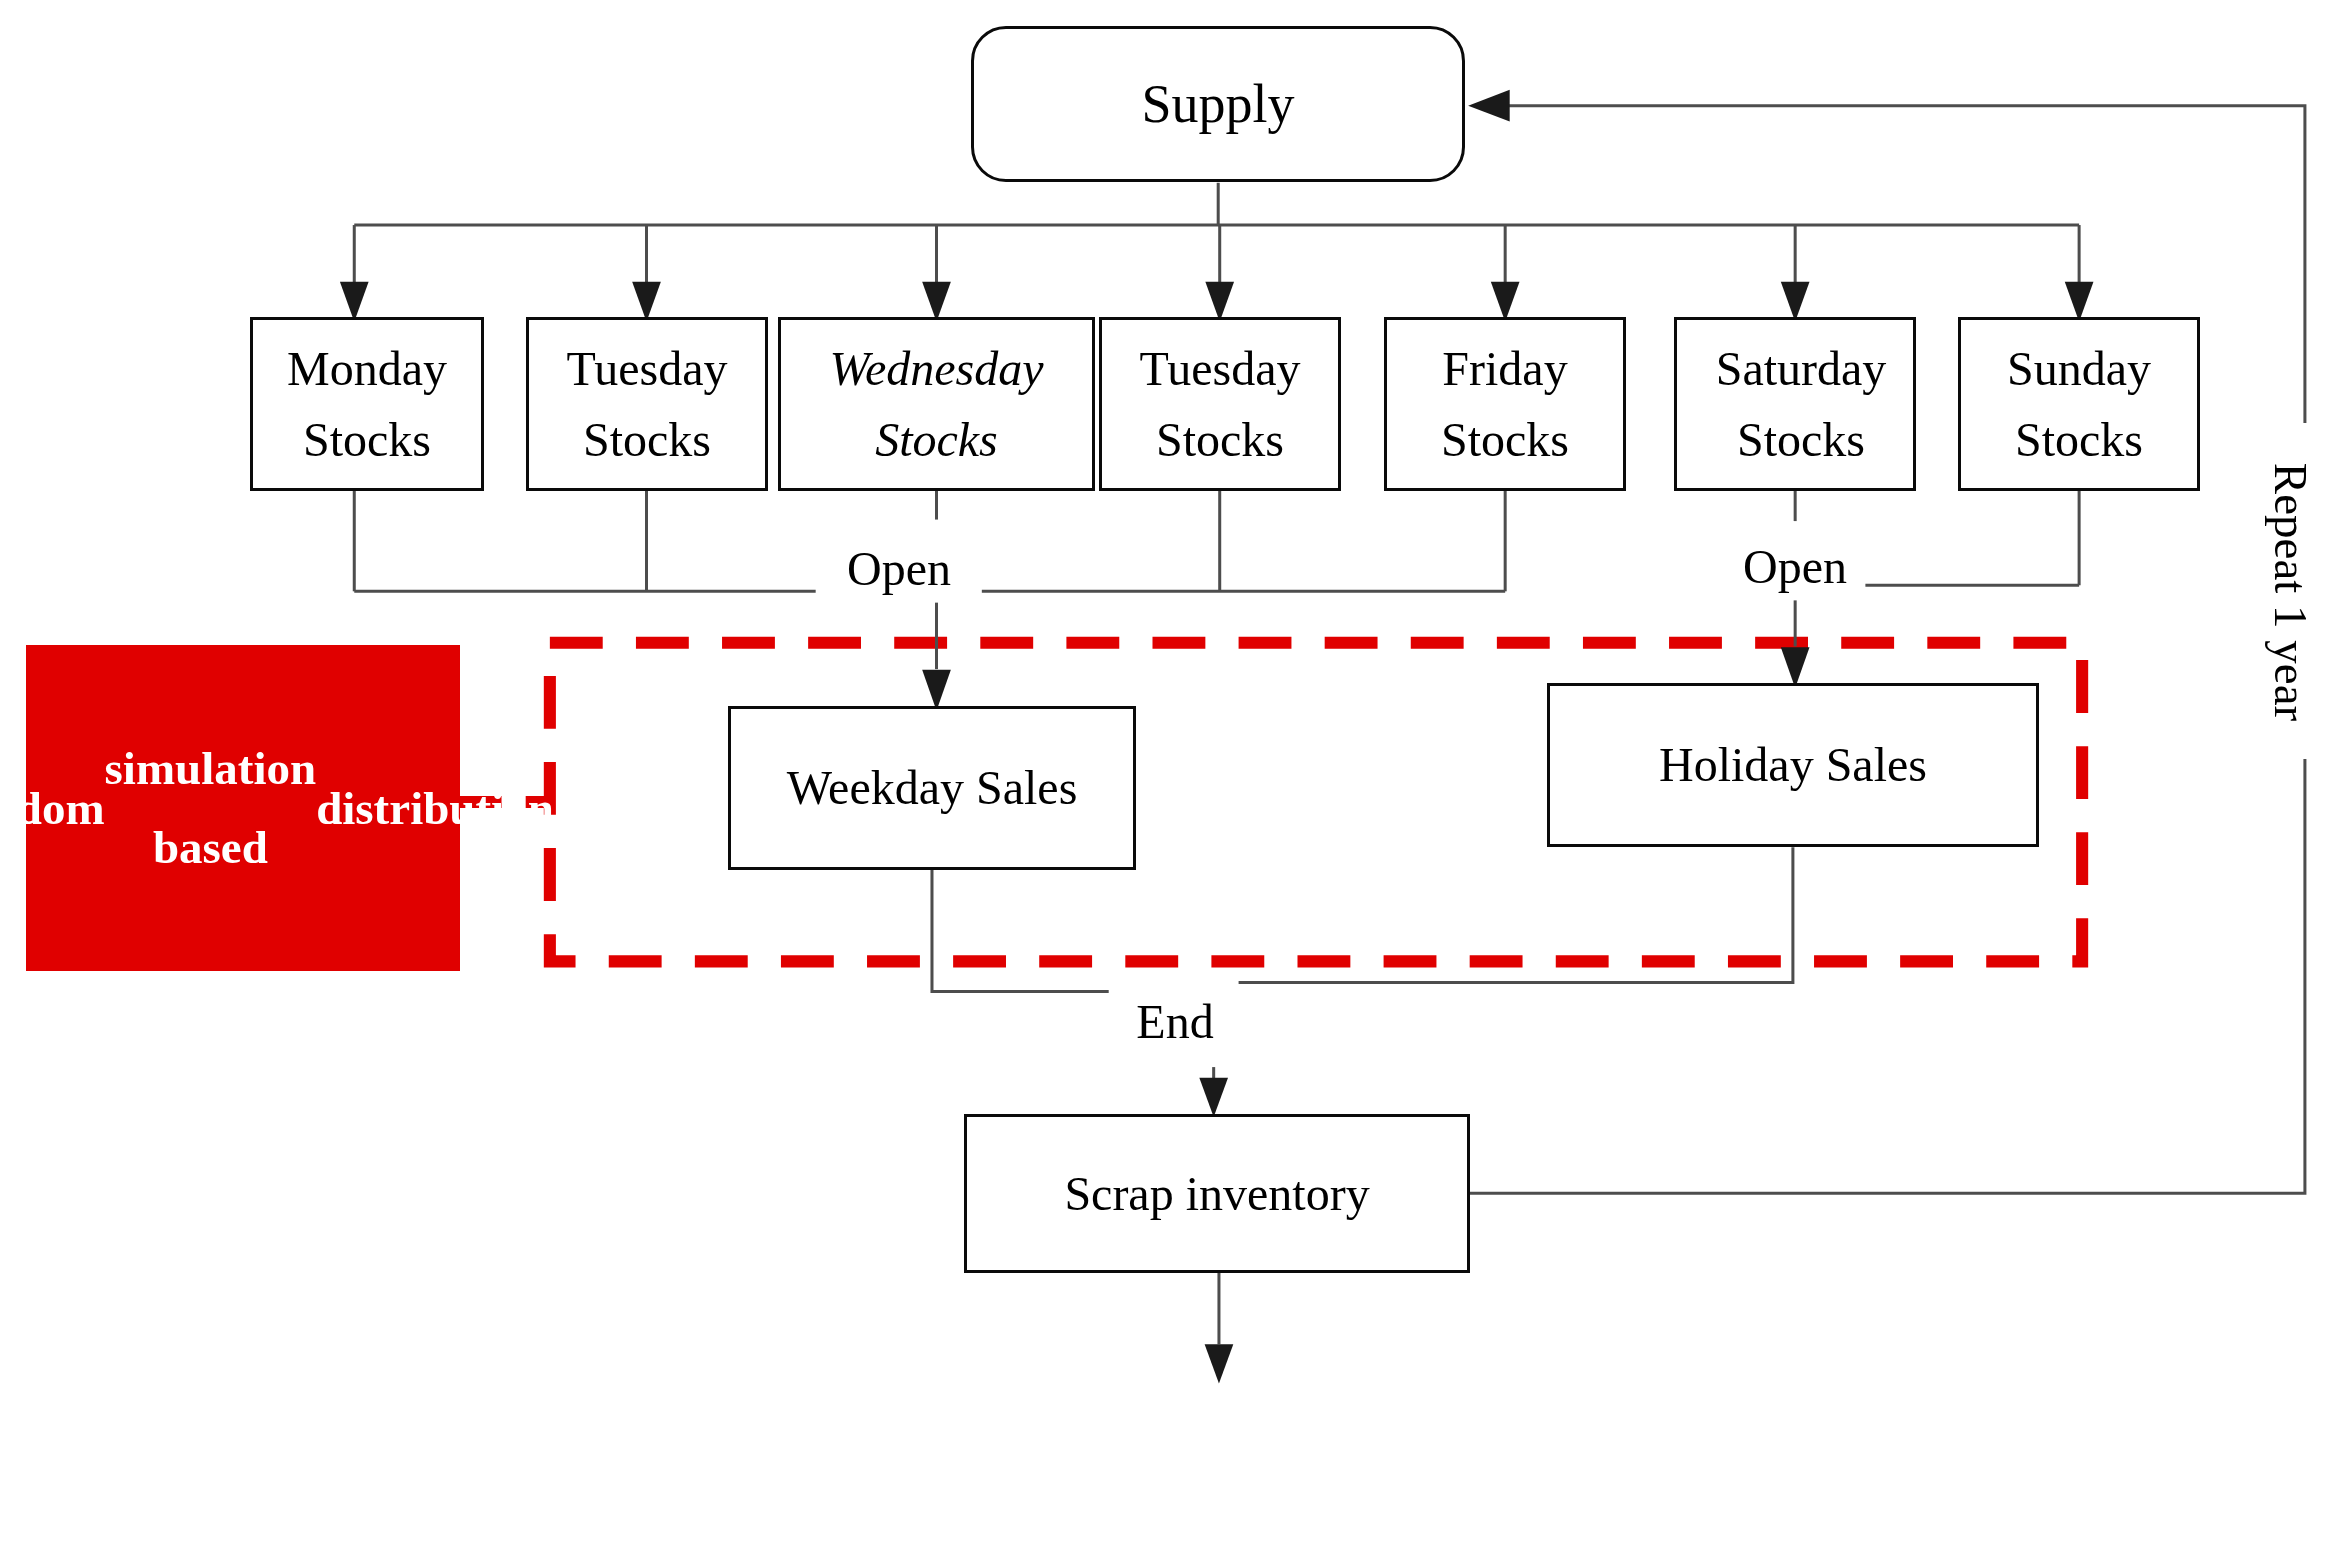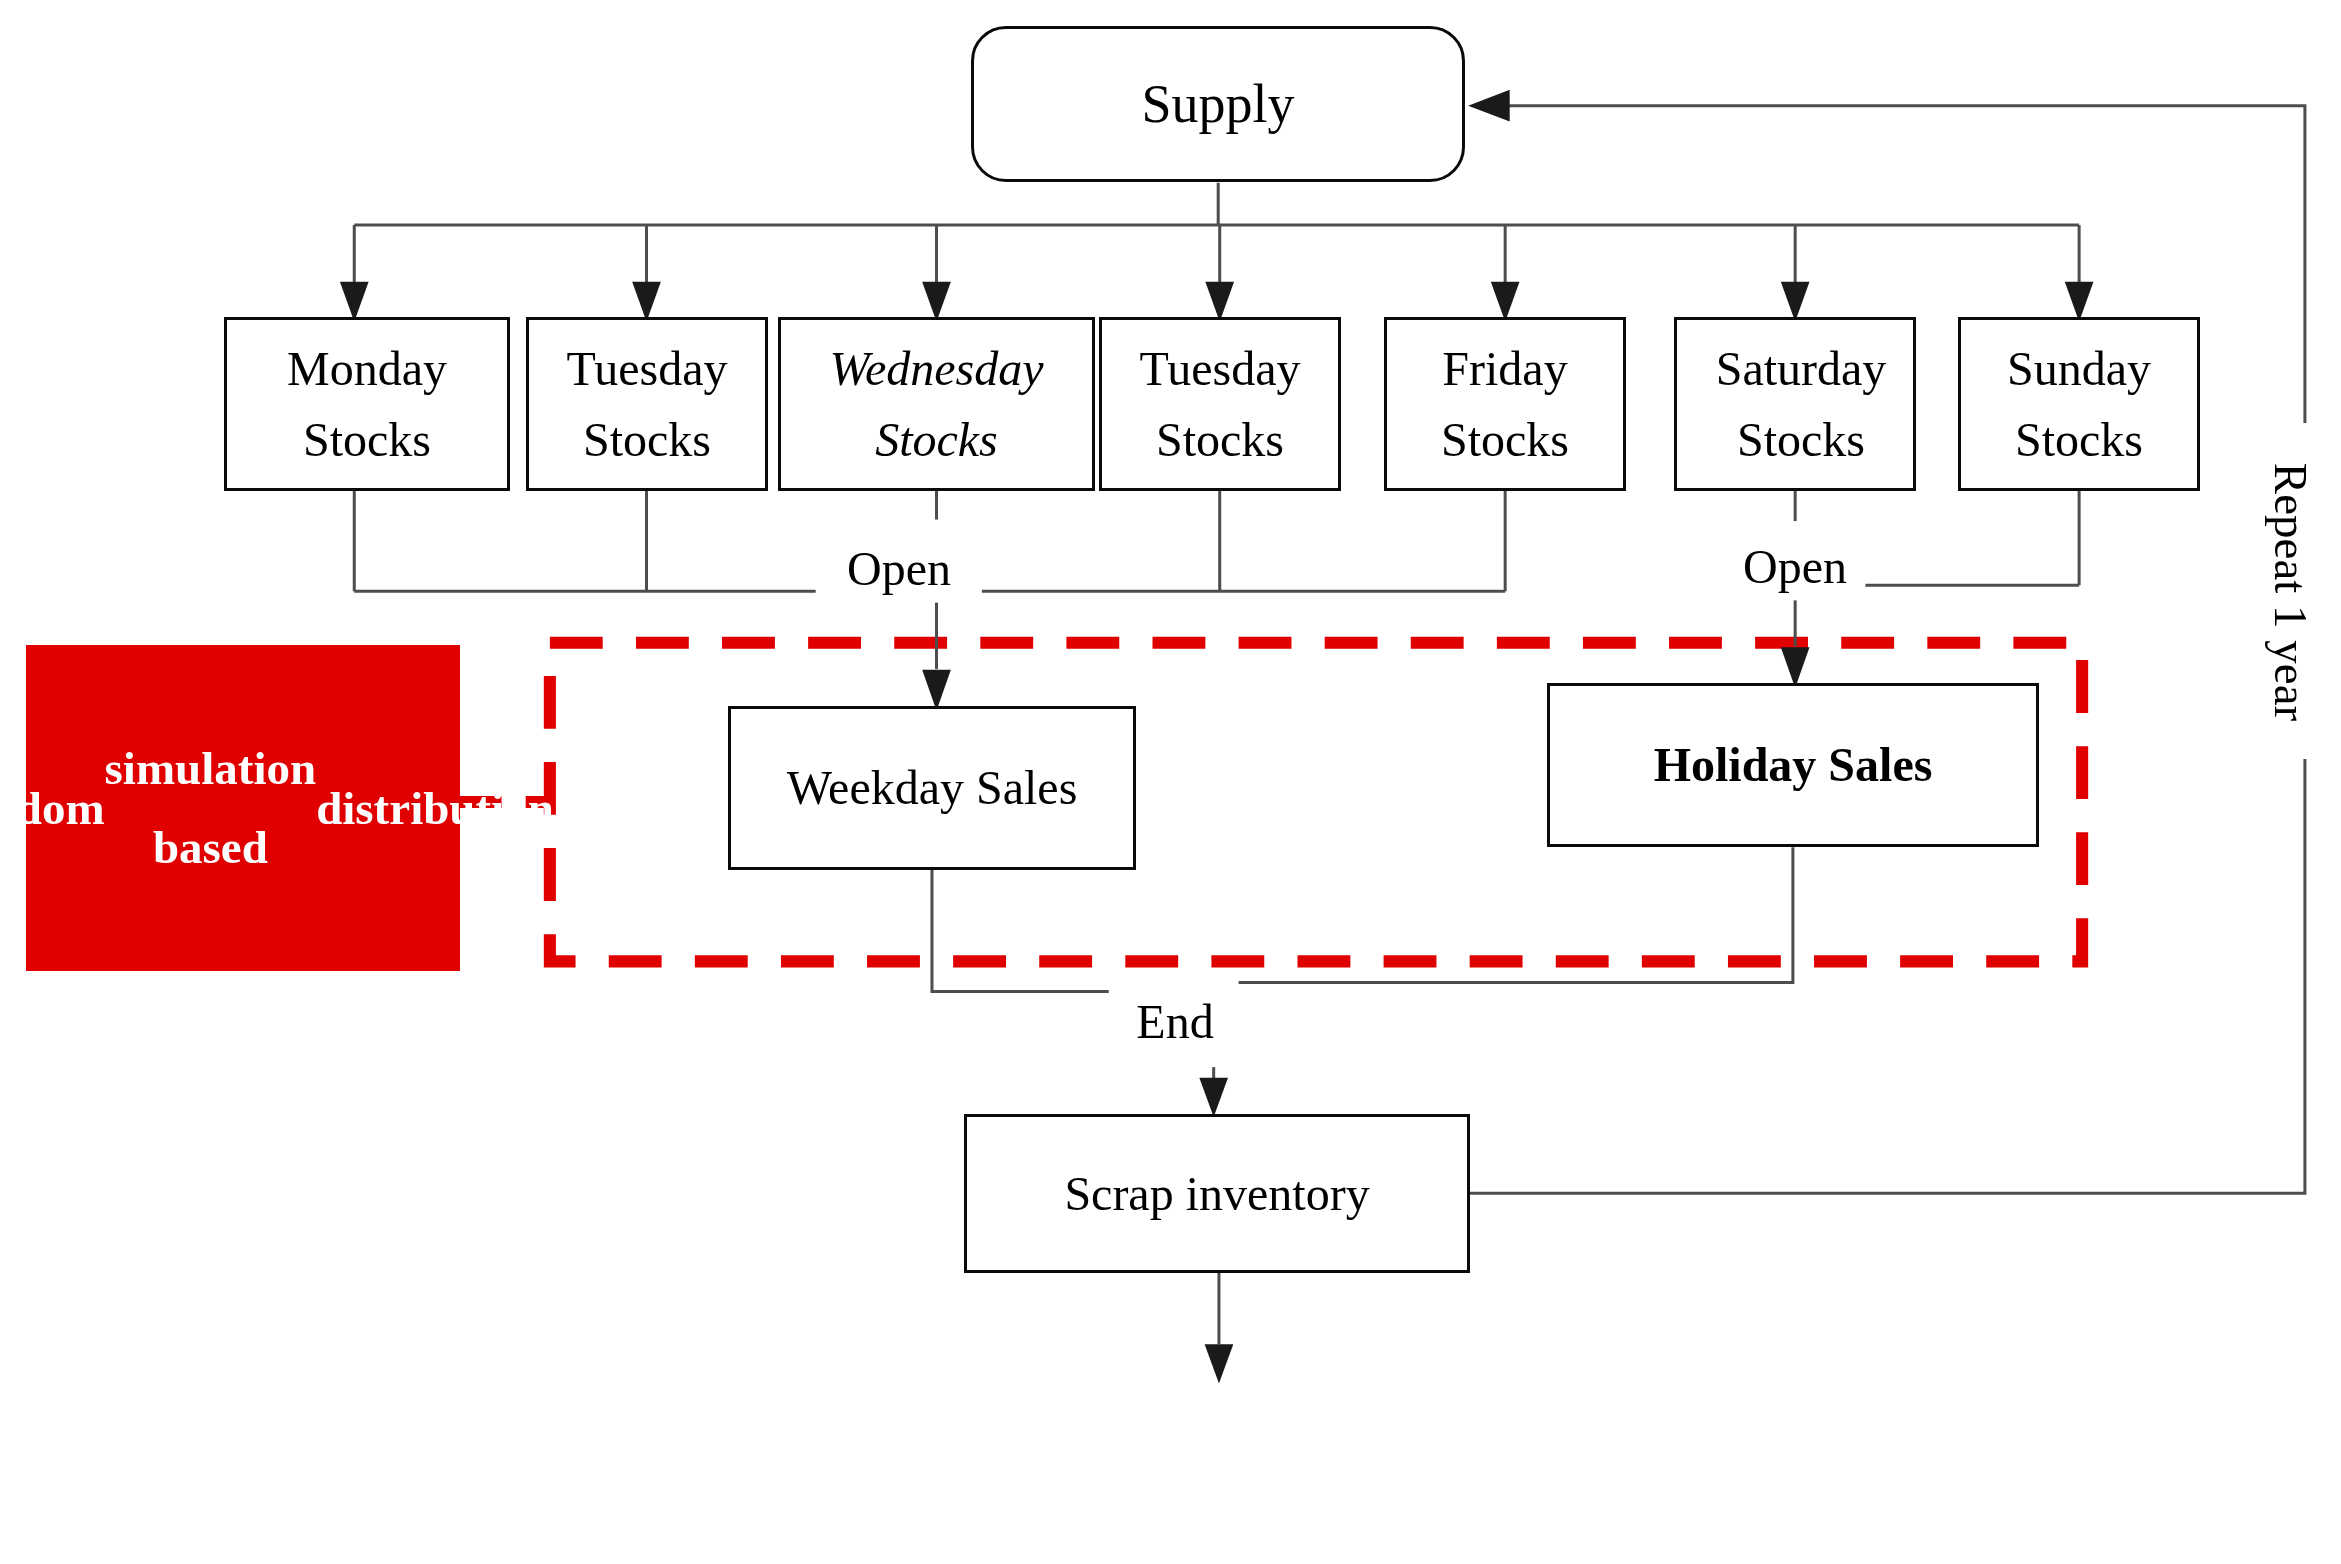--- a/index.html
+++ b/index.html
@@ -40,29 +40,29 @@
   #annotation-box{
     position:absolute;
     left:26px;top:645px;width:434px;height:326px;
     background:var(--red,#e00000);
     color:#fff;font-weight:bold;font-size:47px;line-height:79px;
     display:flex;align-items:center;justify-content:center;
     text-align:center;
   }
   #supply-node{left:971px;top:26.4px;width:494px;height:156px;font-size:54px;}
   .stock{top:317px;height:174px;line-height:1.48;}
-  #stock-monday{left:224px;width:286px;}
+  #stock-monday{left:250px;width:234px;}
   #stock-tuesday{left:526px;width:242px;}
   #stock-wednesday{left:778px;width:317px;font-style:italic;}
   #stock-tuesday-2{left:1099px;width:242px;}
   #stock-friday{left:1384px;width:242px;}
   #stock-saturday{left:1674px;width:242px;padding-left:12px;}
   #stock-sunday{left:1958px;width:242px;}
   #weekday-sales-node{left:728px;top:706px;width:408px;height:164px;}
-  #holiday-sales-node{left:1547px;top:683px;width:492px;height:164px;font-weight:bold;}
+  #holiday-sales-node{left:1547px;top:683px;width:492px;height:164px;}
   #scrap-node{left:964px;top:1114px;width:506px;height:159px;}
   #calculate-node{left:967px;top:1381px;width:508px;height:163px;font-size:47px;line-height:1.55;padding:0 22.7px;}
   #open-left{left:899px;top:568px;}
   #open-right{left:1795px;top:566px;}
   #end-label{left:1175px;top:1021px;}
   #repeat-label{left:2291px;top:592px;}
 </style>
 </head>
 <body>
 

